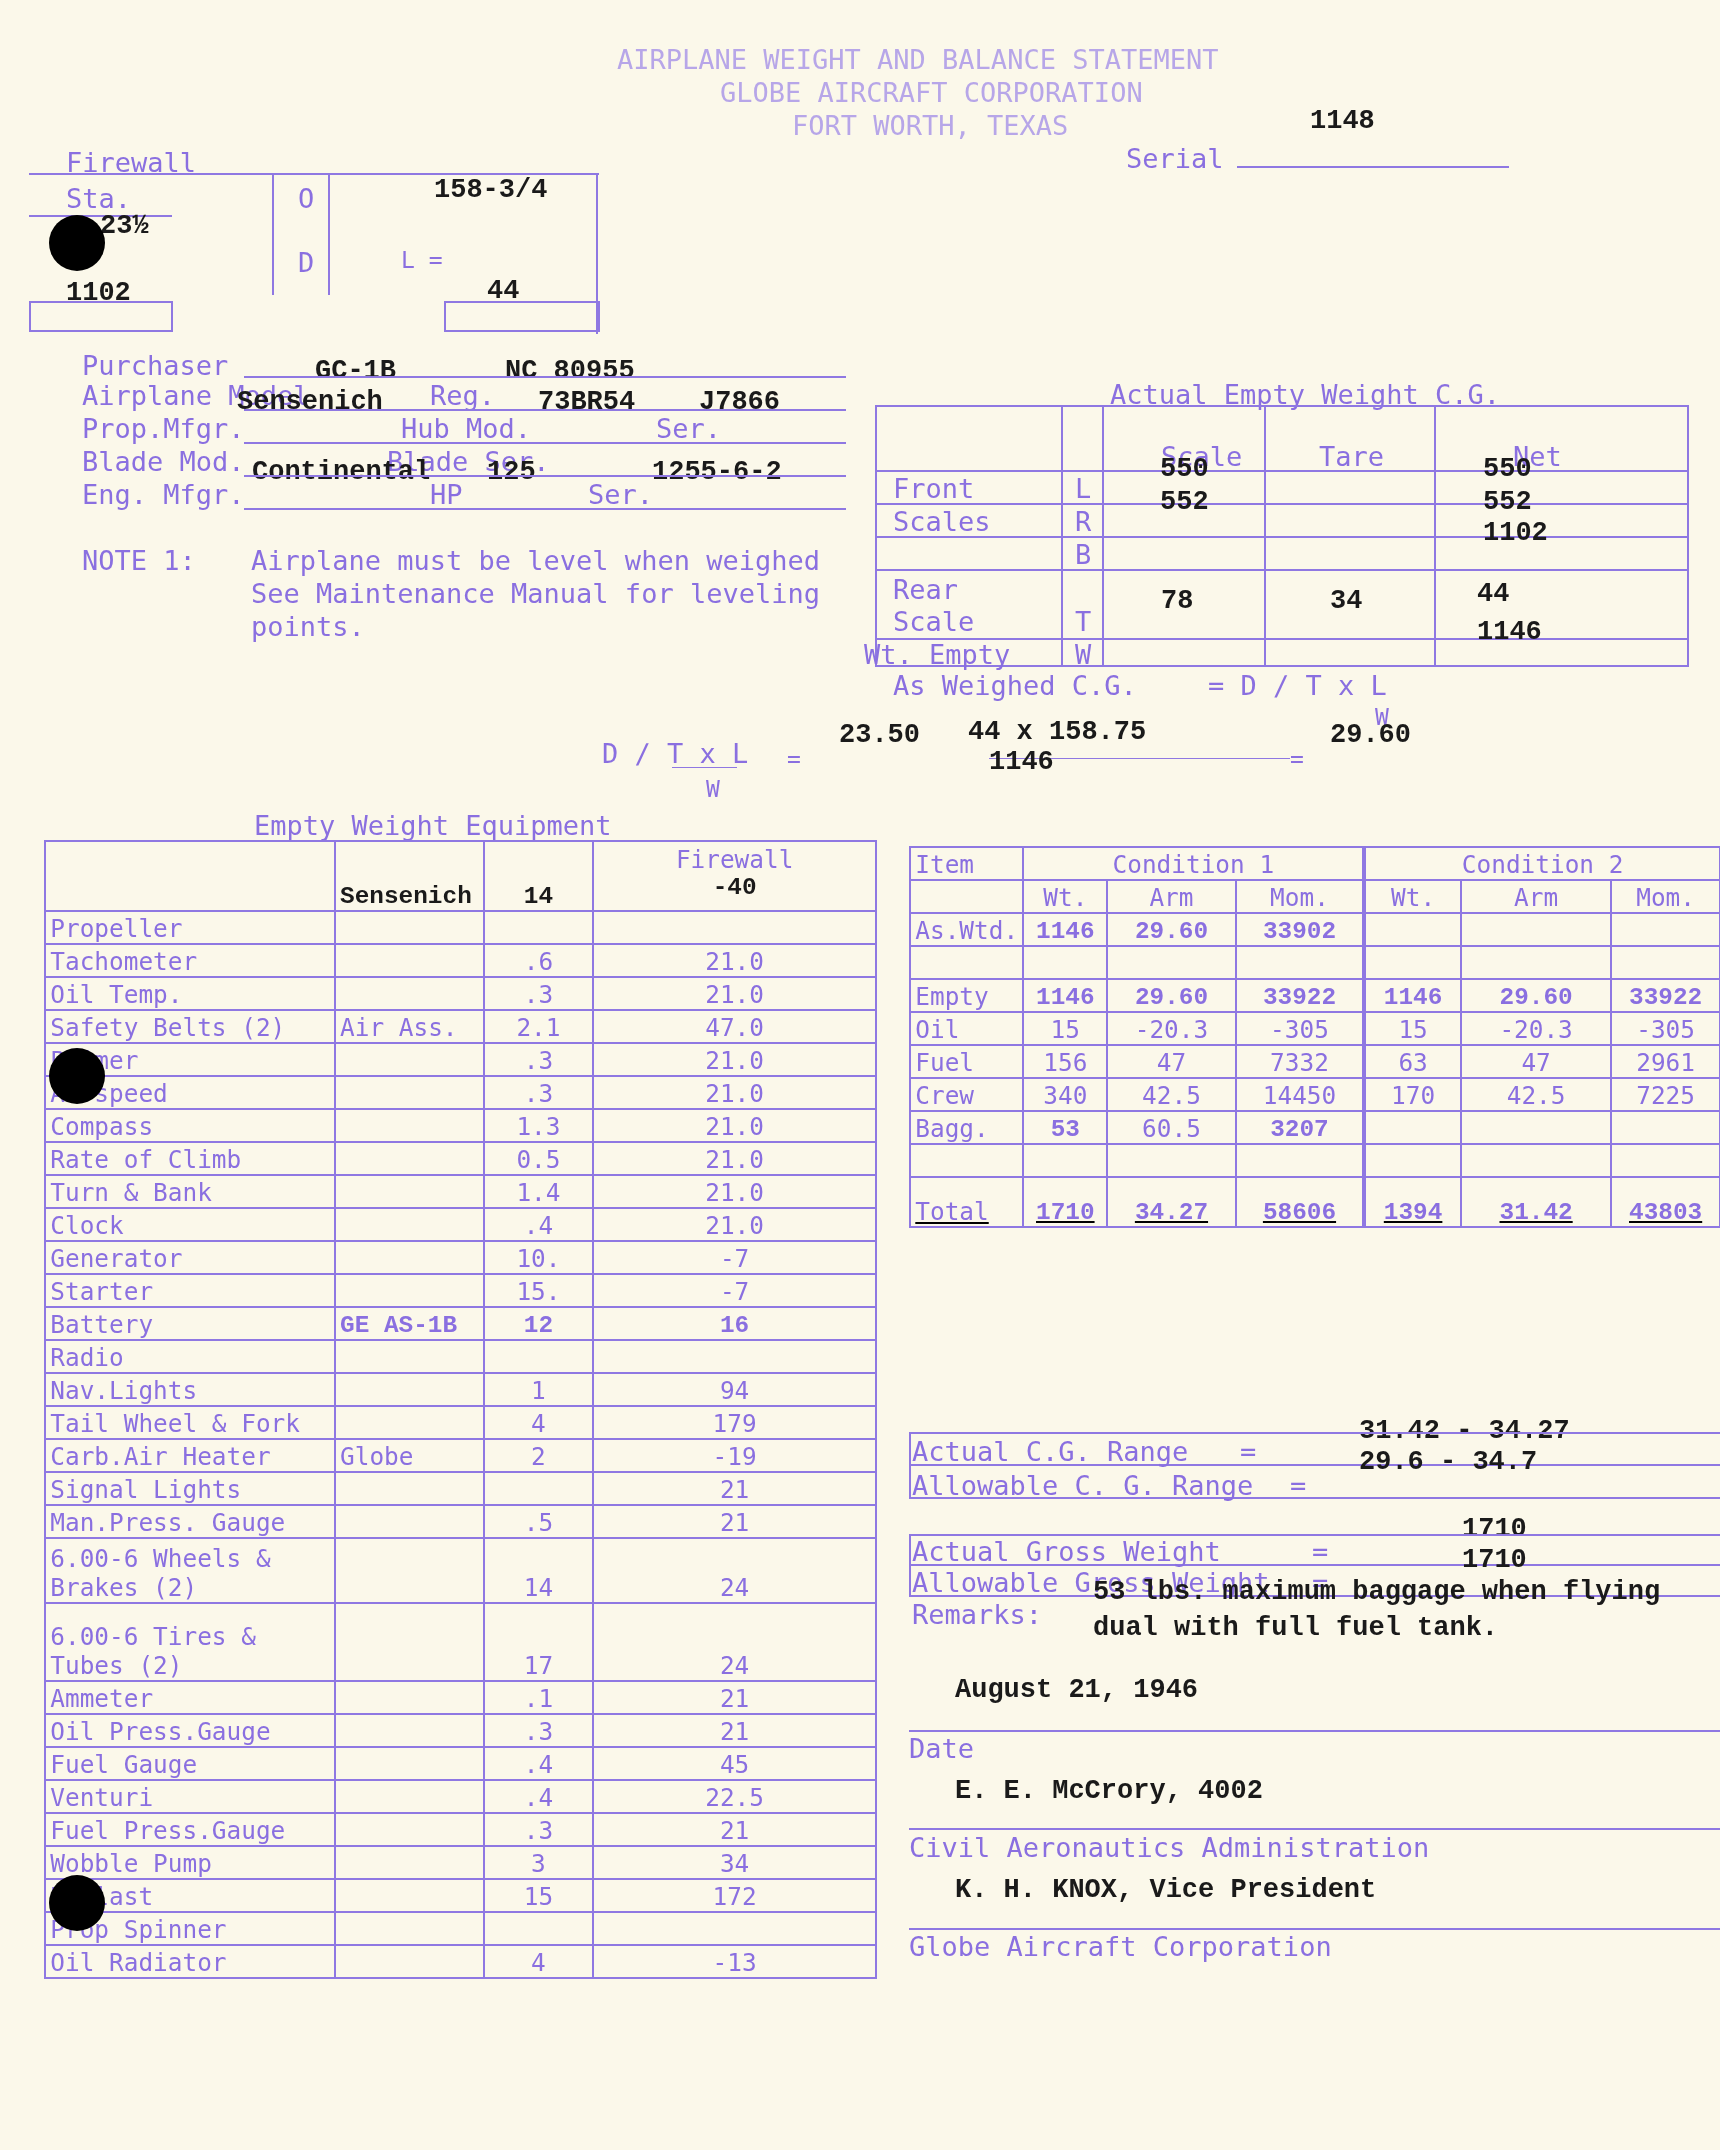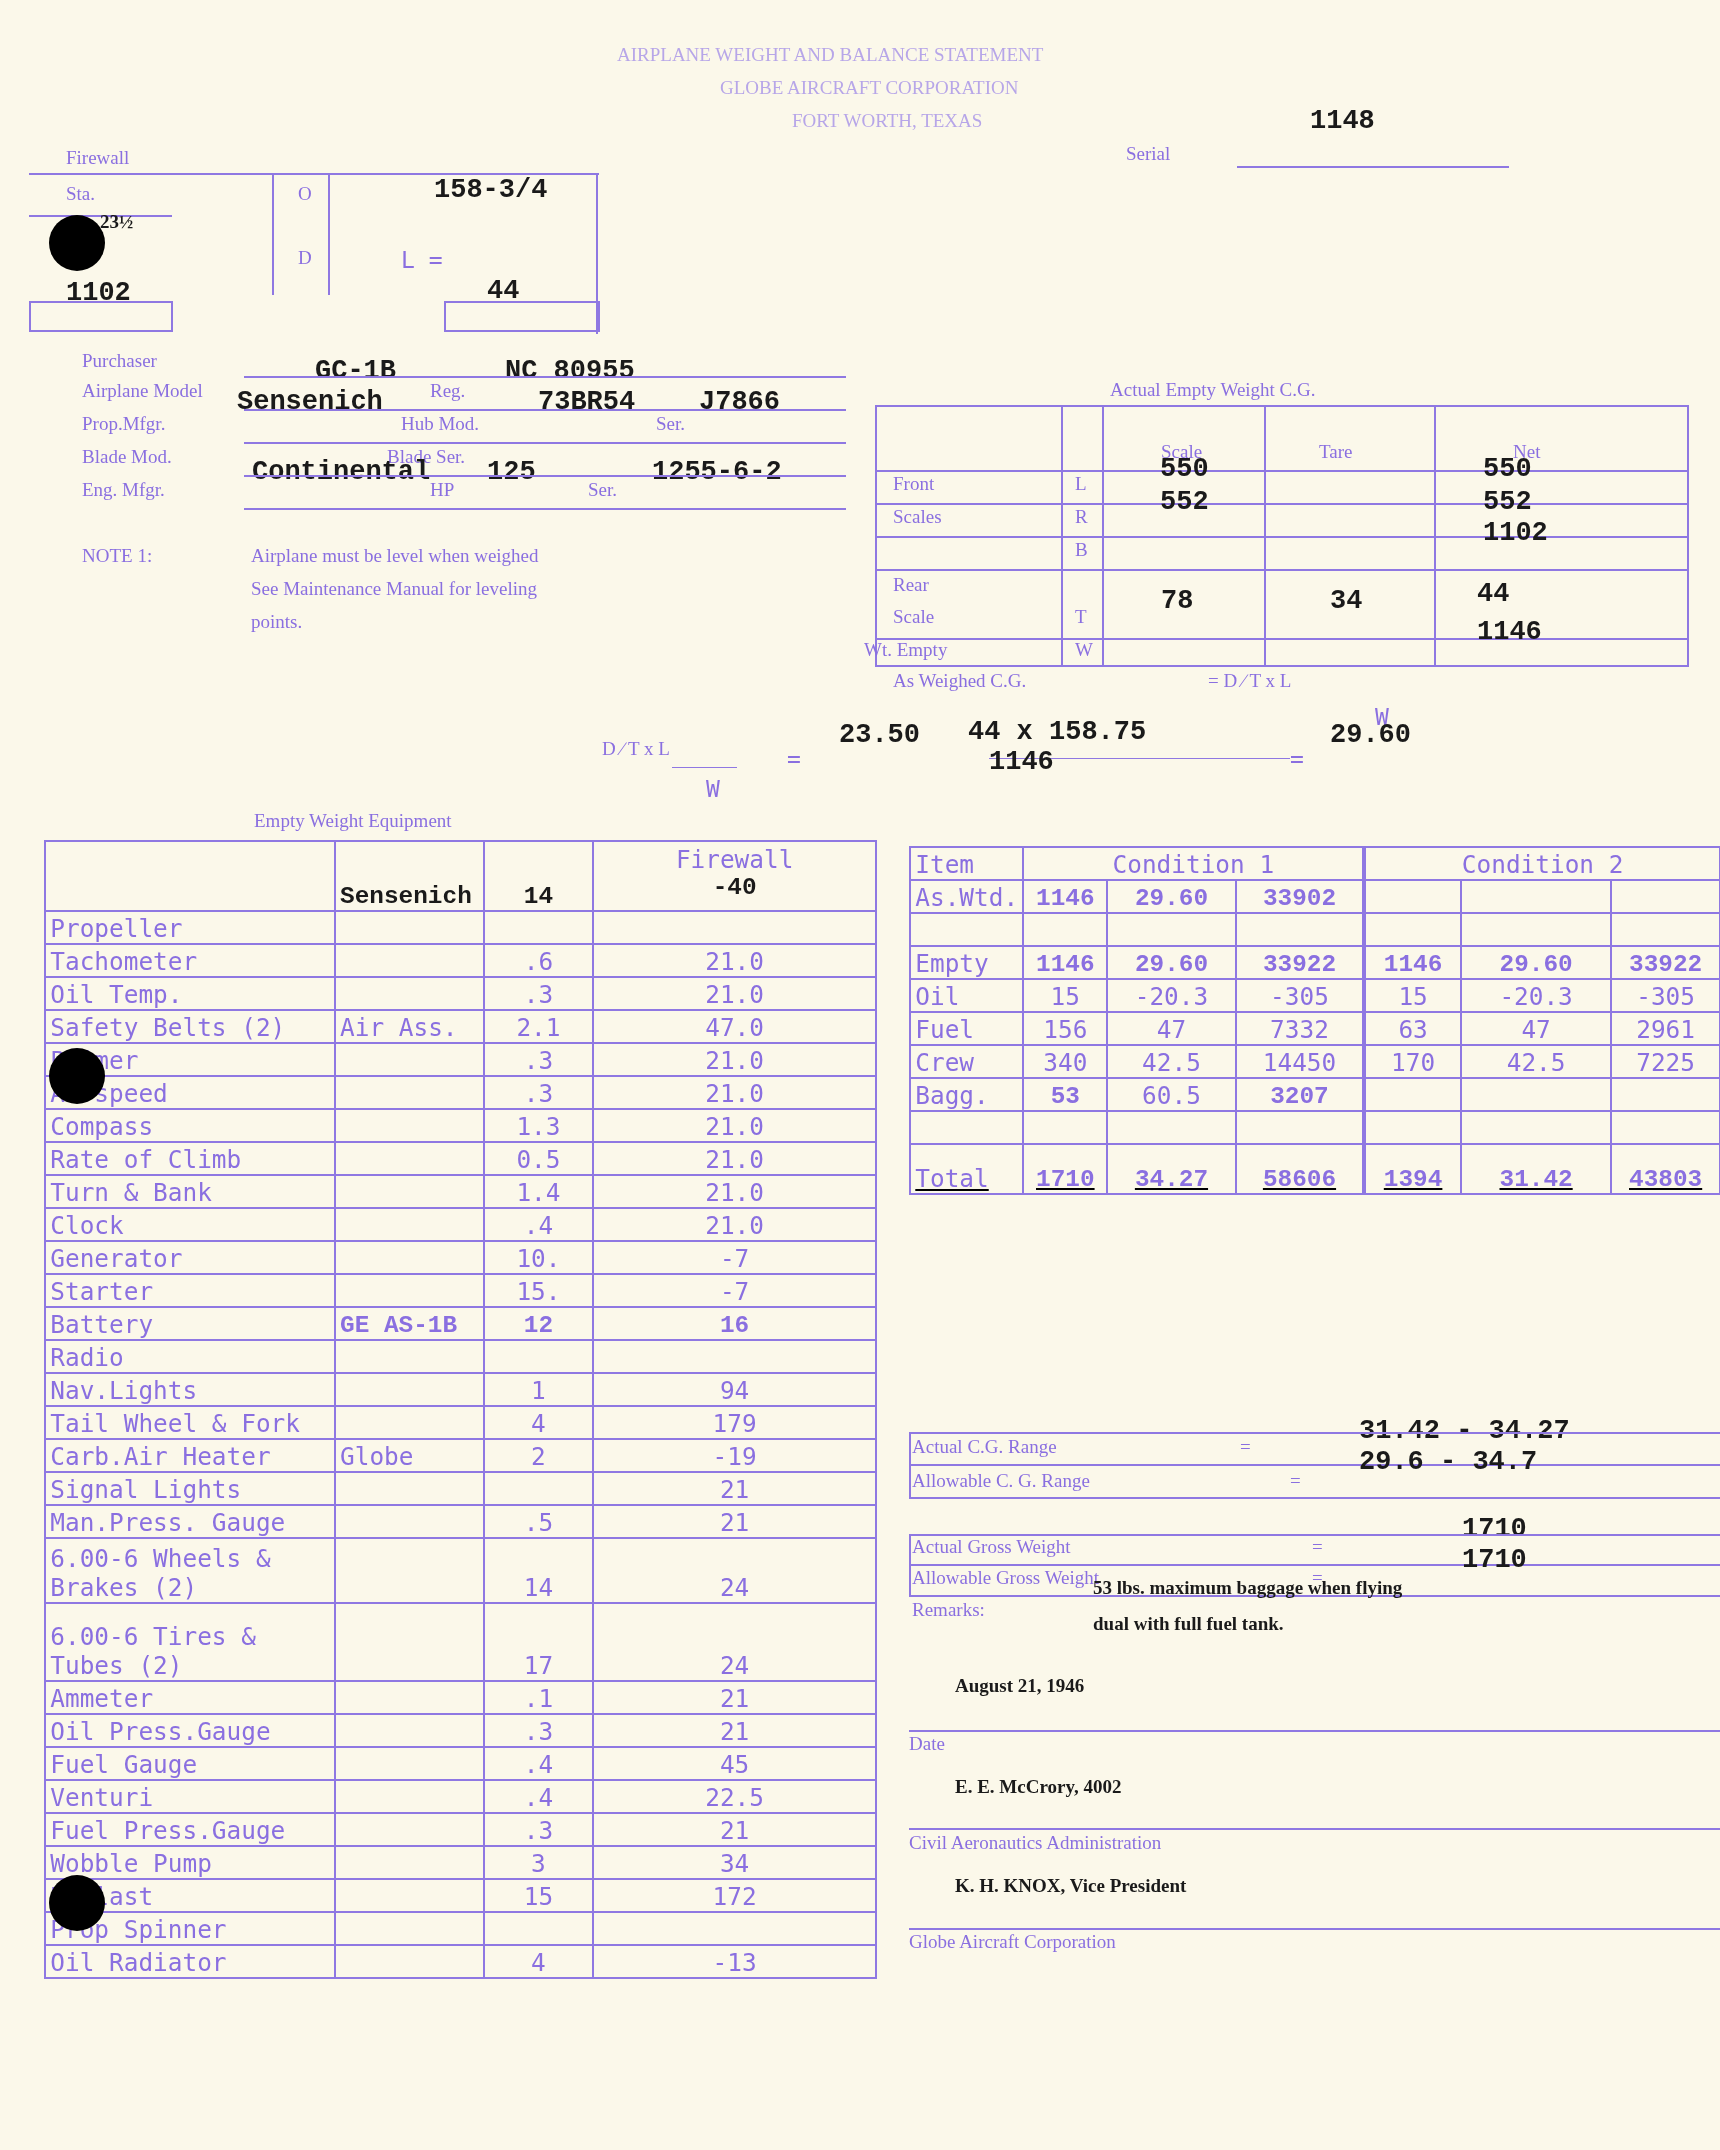--- a/index.html
+++ b/index.html
@@ -10,21 +10,21 @@
     }
     .p { color: #8a6fe0; }          
     .pl { color: #b7a6e8; }         
     .tk { color: #1a1a1a; font-weight: bold; font-family: "Liberation Mono", "DejaVu Sans Mono", monospace; }
     .abs { position: absolute; white-space: nowrap; }
     .hl { position: absolute; height: 2.2px; background: #8f78e2; }
     .vl { position: absolute; width: 2.2px; background: #8f78e2; }
     .box { position: absolute; border: 2.2px solid #8f78e2; }
     .hole { position: absolute; width: 56px; height: 56px; border-radius: 50%; background: #000; }
     .f32 { font-size: 23px; }
-    .f34 { font-size: 19px; font-family: Liberation Serif, serif; }
+    .f34 { font-size: 27px; }
     .f38 { font-size: 27px; }
     table.grid { position: absolute; border-collapse: collapse; }
     table.grid td { border: 2.2px solid #8f78e2; padding: 0 4.3px; font-size: 24.4px; color: #8a6fe0; height: 31px; vertical-align: bottom; white-space: nowrap; }
     table.grid td.num { text-align: center; }
     .ink { color: #1a1a1a; font-weight: bold; font-family: "Liberation Mono", monospace; }
   </style>
 </head>
 <body>
 
 <div class="abs pl f34" style="left:617px;top:44px;">AIRPLANE WEIGHT AND BALANCE STATEMENT</div>
@@ -359,20 +359,29 @@
     </colgroup>
   <tbody>
   <tr>
     <td>Item</td>
     <td colspan="3" class="num" style="border-right-width:4.3px">Condition 1</td>
     <td colspan="3" class="num">Condition 2</td>
   </tr>
   </tbody>
     <tbody id="load-body">
       <tr>
+        <td></td>
+        <td class="num">Wt.</td>
+        <td class="num">Arm</td>
+        <td class="num" style="border-right-width: 4.3px;">Mom.</td>
+        <td class="num">Wt.</td>
+        <td class="num">Arm</td>
+        <td class="num">Mom.</td>
+      </tr>
+      <tr>
         <td>As.Wtd.</td>
         <td class="num ink">1146</td>
         <td class="num ink">29.60</td>
         <td class="num ink" style="border-right-width: 4.3px;">33902</td>
         <td class="num"></td>
         <td class="num"></td>
         <td class="num"></td>
       </tr>
       <tr style="height: 33px;">
         <td></td>

